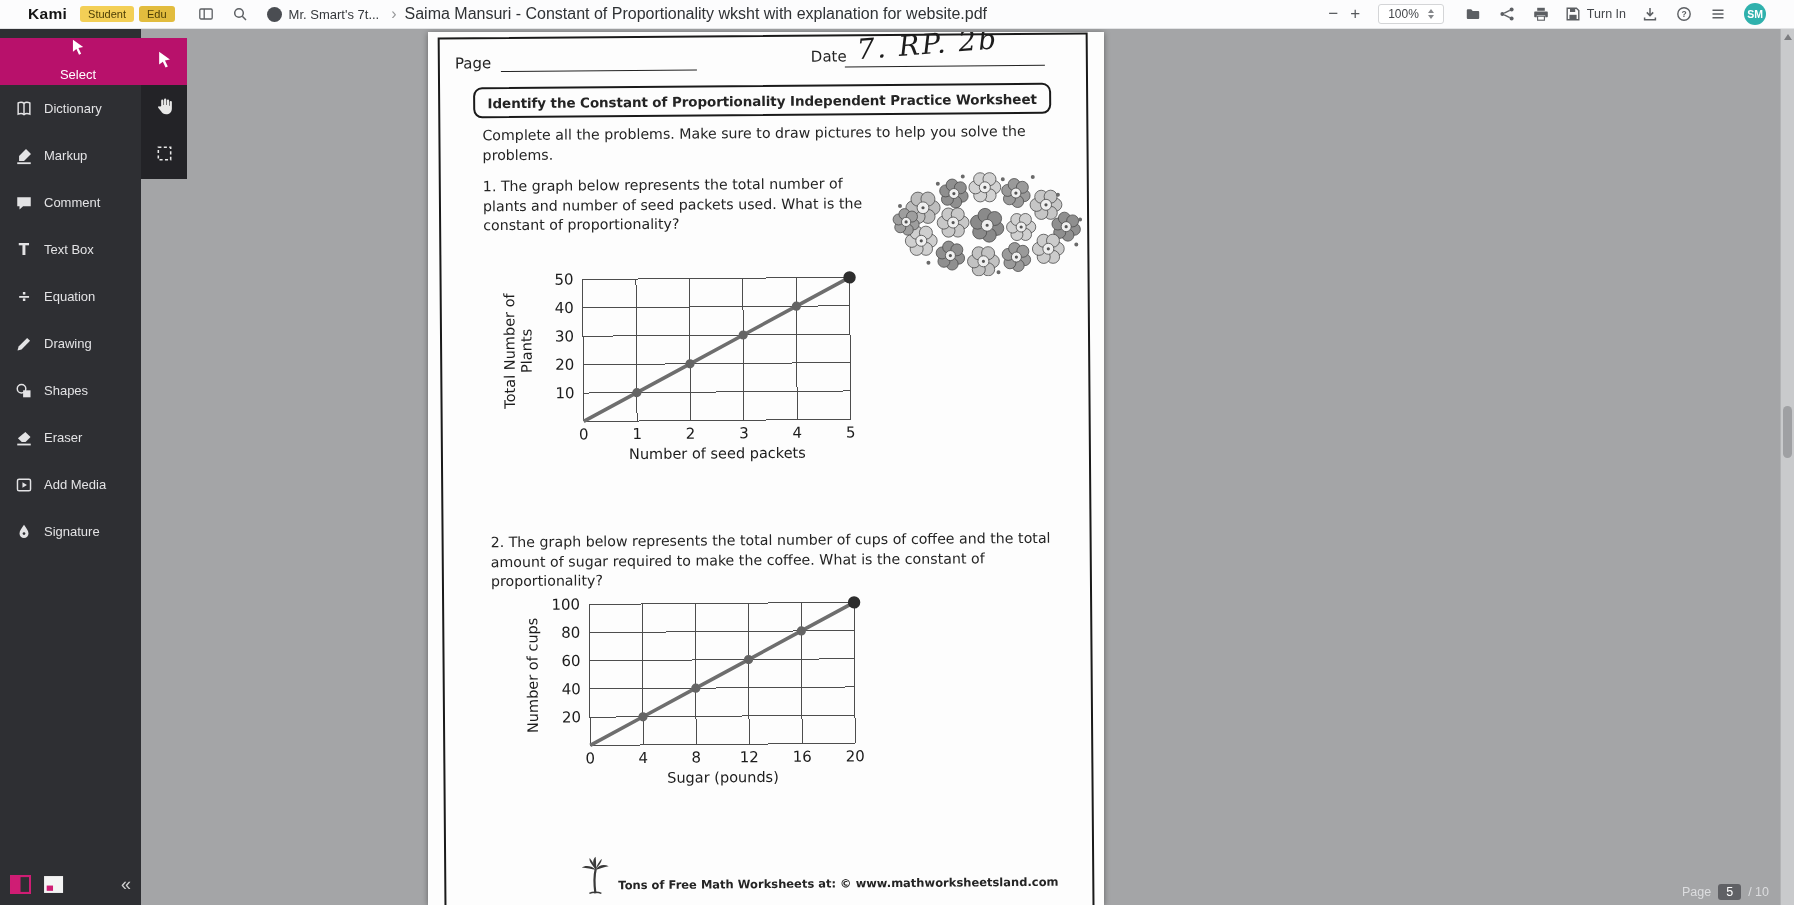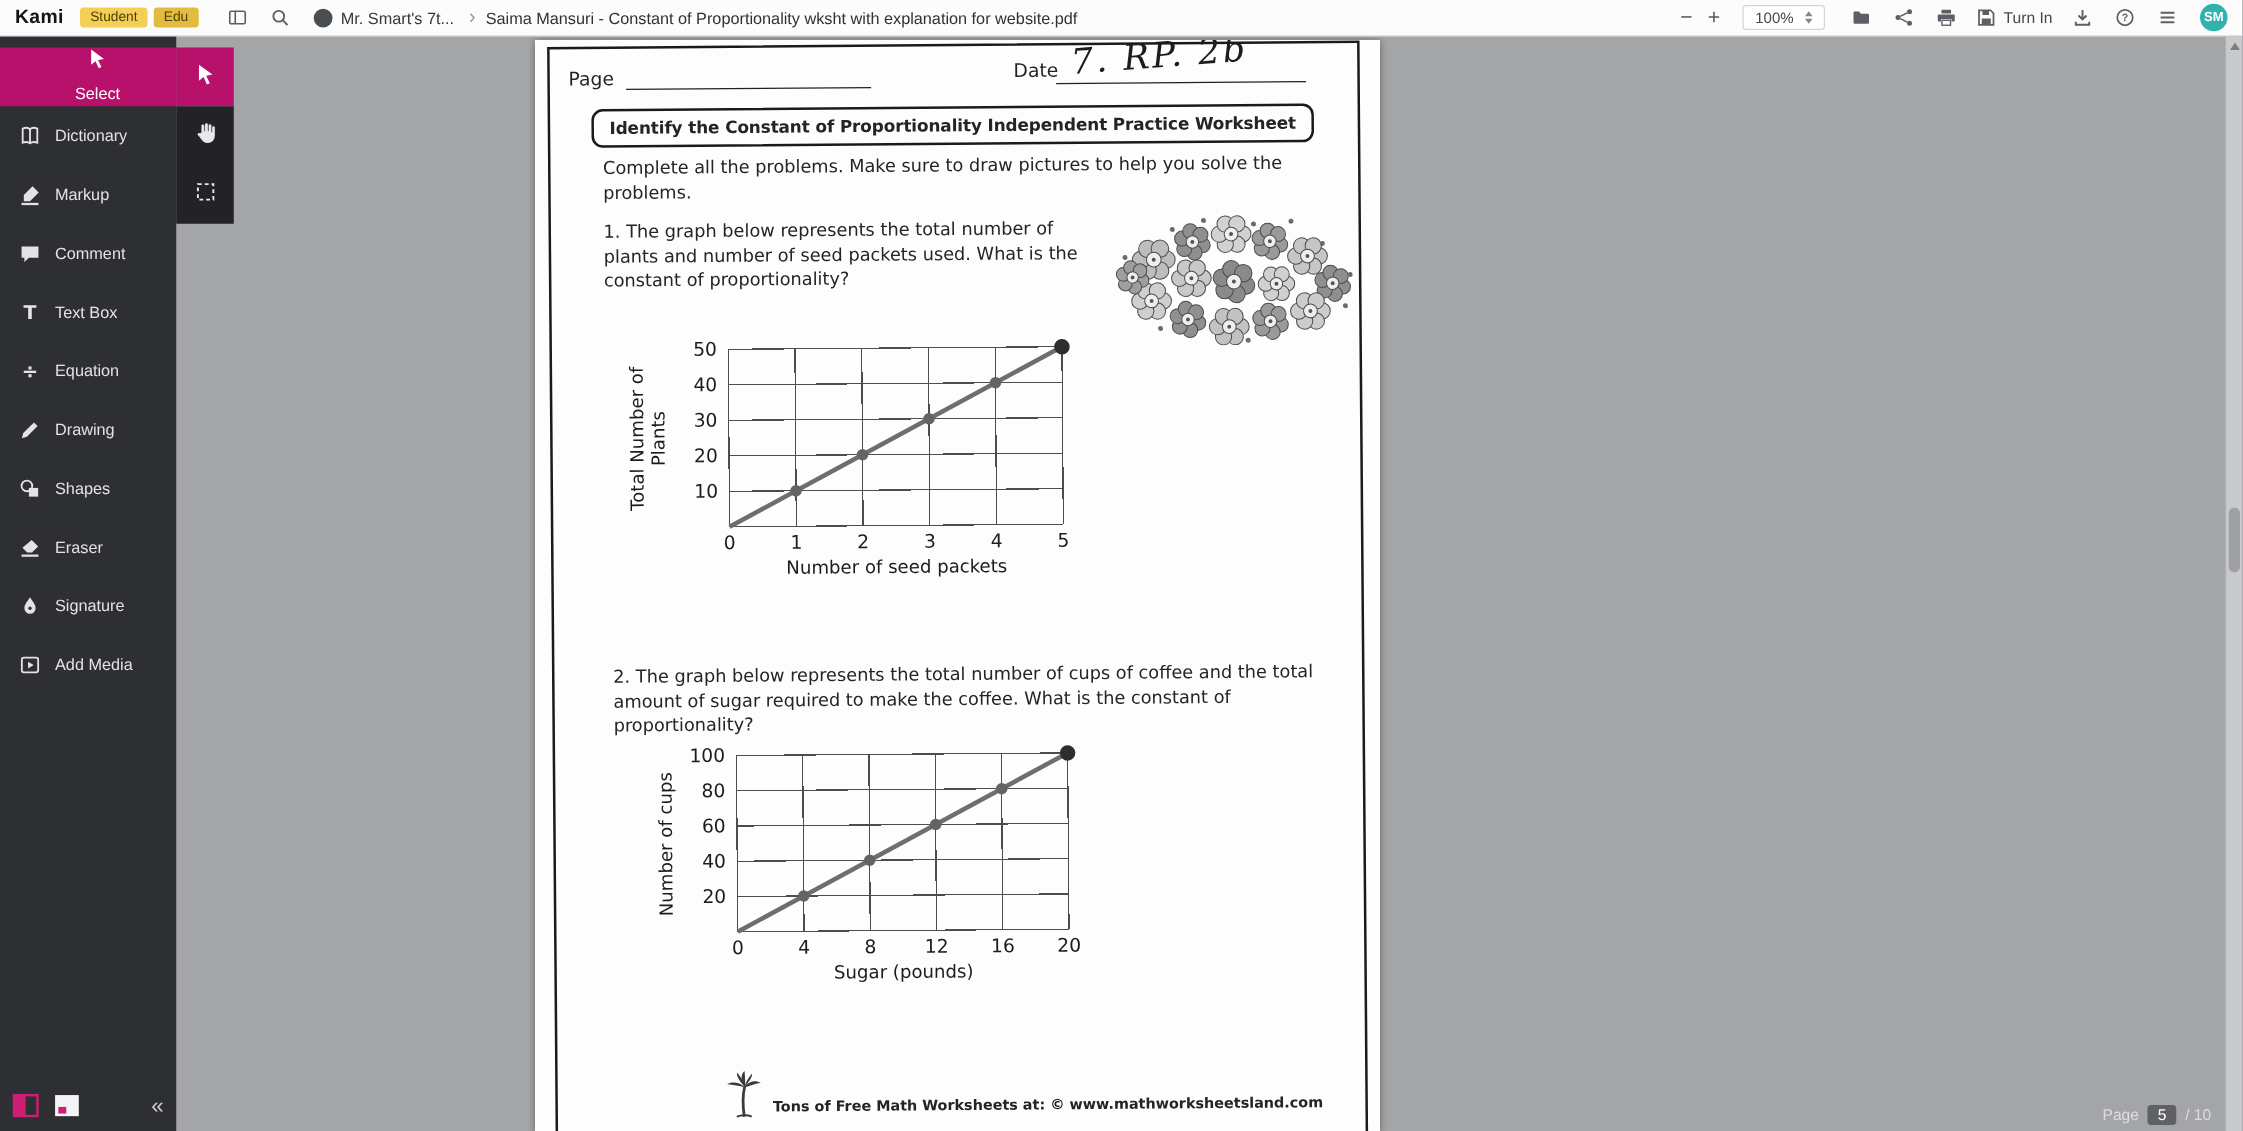--- a/index.html
+++ b/index.html
@@ -10,33 +10,33 @@
     font-family:"Liberation Sans","DejaVu Sans",sans-serif;
     -webkit-font-smoothing:antialiased;
   }
   button { background:none; border:none; padding:0; cursor:pointer; font-family:inherit; }
 
   
   .topbar {
     position:absolute; top:0; left:0; width:1794px; height:29px;
     background:#fcfcfd; border-bottom:1px solid #e2e3e5;
     display:flex; align-items:center; justify-content:space-between;
-    padding:0 12px; z-index:40;
+    padding:0 28px; z-index:40;
   }
   .tb-left, .tb-right { display:flex; align-items:center; height:100%; }
   .logo { font-weight:800; font-size:15.5px; color:#141414; letter-spacing:.3px; margin-right:13px; }
   .badge { font-size:11px; font-weight:normal; padding:2px 8px; border-radius:3px; margin-right:5px; }
   .badge-student { background:#f3cf56; color:#4e3f05; }
   .badge-edu { background:#e2bc3e; color:#4e3f05; margin-right:14px; }
   .tb-icon { width:24px; height:24px; display:flex; align-items:center; justify-content:center; color:#5c5f63; margin:0 5px; }
   .tb-icon svg { width:16px; height:16px; }
   .course { display:flex; align-items:center; gap:7px; font-size:13px; color:#35383c; margin:0 4px 0 10px; cursor:pointer; }
   .course-dot { width:15px; height:15px; border-radius:50%; background:#4a4d52; display:inline-block; }
   .crumb-sep { color:#97989a; font-size:16px; margin:0 8px; }
-  .doc-title { font-size:13px; color:#2f3235; white-space:nowrap; }
+  .doc-title { font-size:16px; color:#2f3235; white-space:nowrap; }
   .zoom-ctl { font-size:17px; color:#55585c; width:22px; text-align:center; }
   .zoom-box { display:flex; align-items:center; gap:9px; background:#fff; border:1px solid #d4d5d7; border-radius:3px;
               height:20px; padding:0 9px; font-size:12px; color:#44474b; margin:0 12px; cursor:pointer; }
   .stepper { display:flex; flex-direction:column; gap:2px; }
   .stepper i { width:0; height:0; border-left:3.5px solid transparent; border-right:3.5px solid transparent; }
   .stepper .up { border-bottom:4px solid #85878a; }
   .stepper .down { border-top:4px solid #85878a; }
   .turnin { display:flex; align-items:center; gap:6px; font-size:12.5px; color:#44474b; margin:0 7px; }
   .turnin svg { width:16px; height:16px; color:#5c5f63; }
   .avatar { width:22px; height:22px; border-radius:50%; background:#2fb1ad; color:#fff; font-size:10.5px; font-weight:bold;
@@ -258,34 +258,34 @@
           <svg viewBox="0 0 16 16">
             <path d="M9.2 2.6 L13.8 7.2 L9.4 11.6 H6 L2.6 8.2 Z" fill="currentColor"></path>
             <rect x="2" y="13" width="12" height="1.6" fill="currentColor"></rect>
           </svg>
         </span>
         <span>Eraser</span>
       </div>
       <div class="tool-item">
         <span class="ticon">
           <svg viewBox="0 0 16 16">
+            <rect x="2.2" y="2.8" width="11.6" height="10.4" rx="1.4" fill="none" stroke="currentColor" stroke-width="1.3"></rect>
+            <path d="M6.6 5.6 L10.6 8 L6.6 10.4 Z" fill="currentColor"></path>
+          </svg>
+        </span>
+        <span>Add Media</span>
+      </div>
+      <div class="tool-item">
+        <span class="ticon">
+          <svg viewBox="0 0 16 16">
             <path d="M8 1.6 C9.8 4.6 12 6.6 12 9.4 A4 4 0 0 1 4 9.4 C4 6.6 6.2 4.6 8 1.6 Z" fill="currentColor"></path>
             <circle cx="8" cy="9.4" r="1.2" fill="#2e2f33"></circle>
           </svg>
         </span>
         <span>Signature</span>
-      </div>
-      <div class="tool-item">
-        <span class="ticon">
-          <svg viewBox="0 0 16 16">
-            <rect x="2.2" y="2.8" width="11.6" height="10.4" rx="1.4" fill="none" stroke="currentColor" stroke-width="1.3"></rect>
-            <path d="M6.6 5.6 L10.6 8 L6.6 10.4 Z" fill="currentColor"></path>
-          </svg>
-        </span>
-        <span>Add Media</span>
       </div>
     </div>
   <div class="sidebar-bottom">
     <span class="sb-mini">
       <svg viewBox="0 0 20 18">
           <rect x="1" y="1" width="18" height="16" fill="none" stroke="#cf1d74" stroke-width="2"></rect>
           <rect x="1" y="1" width="9" height="16" fill="#cf1d74"></rect>
         </svg>
     </span>
     <span class="sb-mini">

